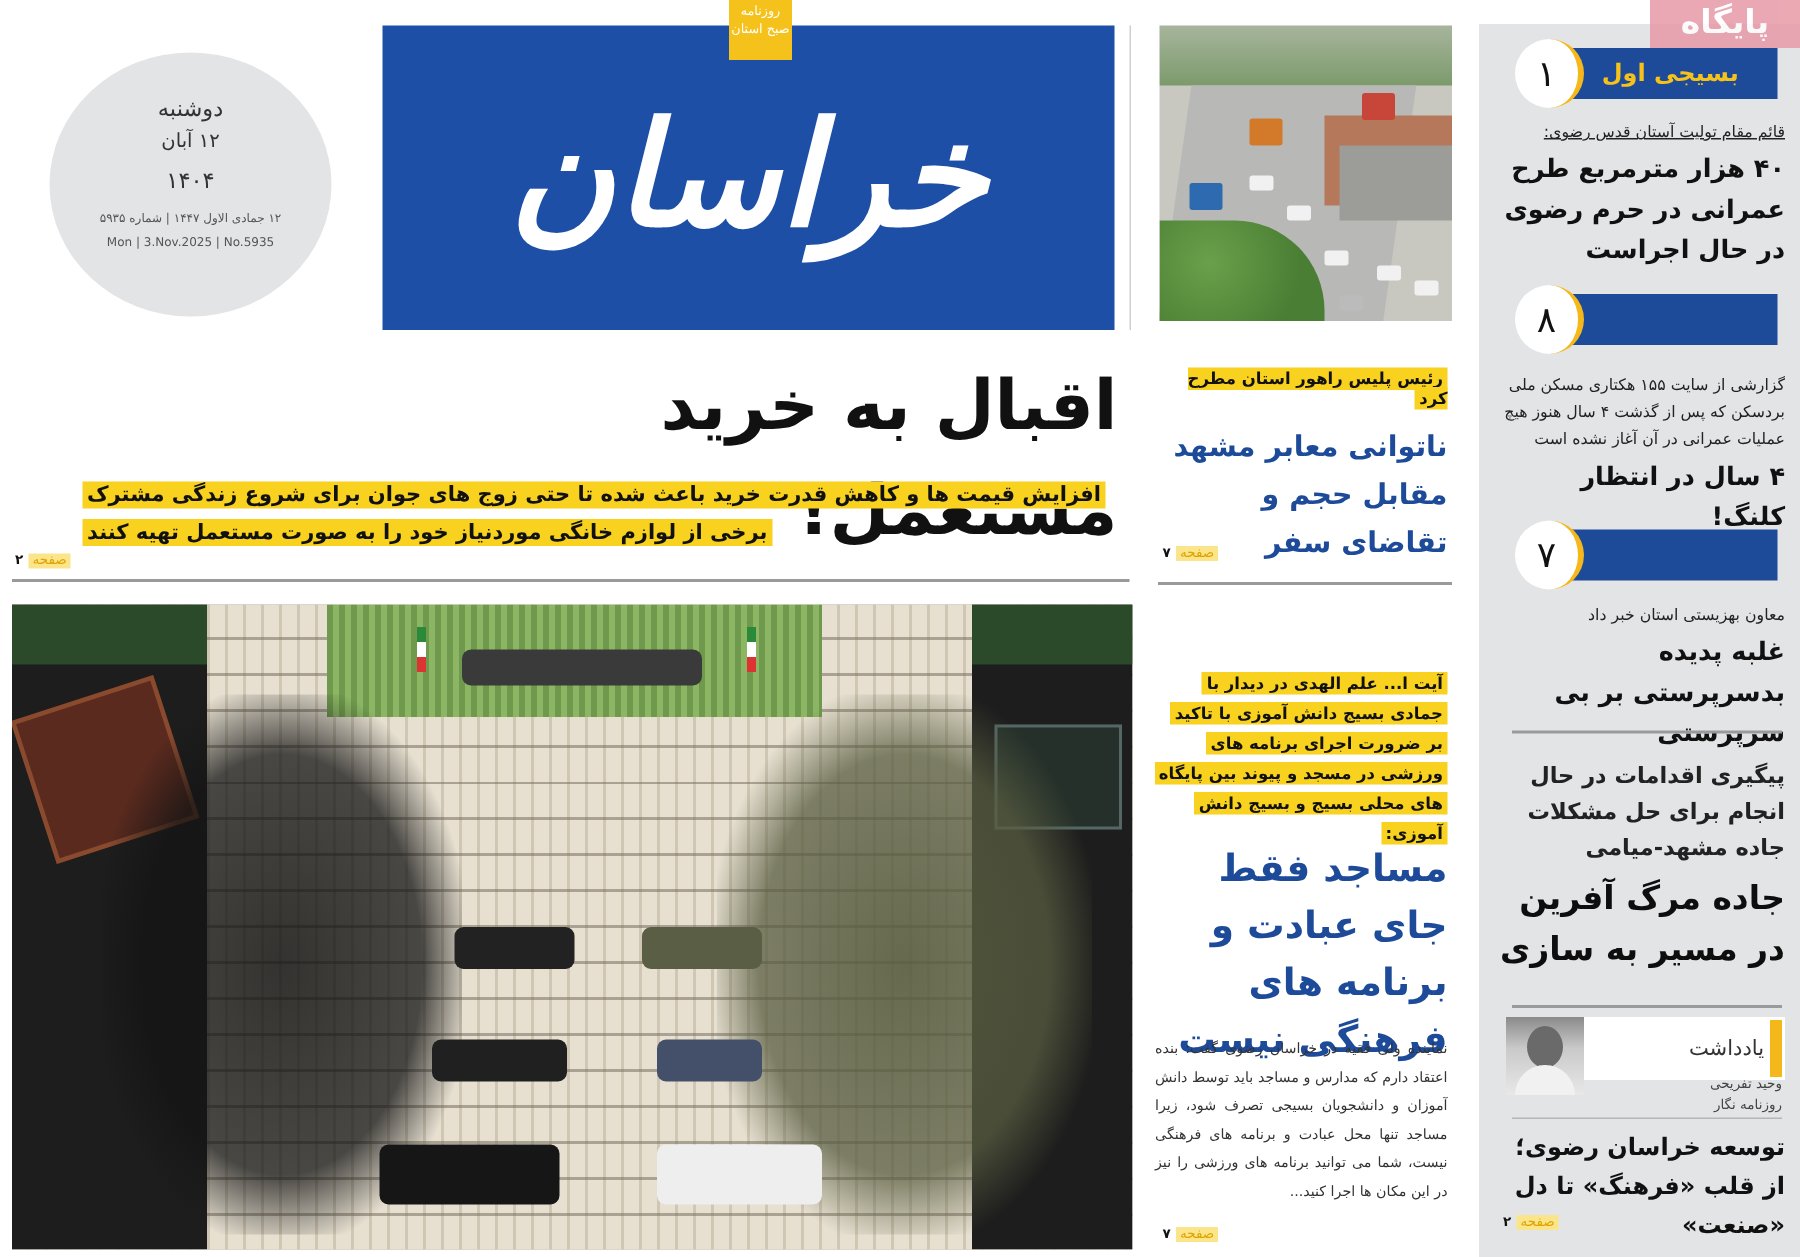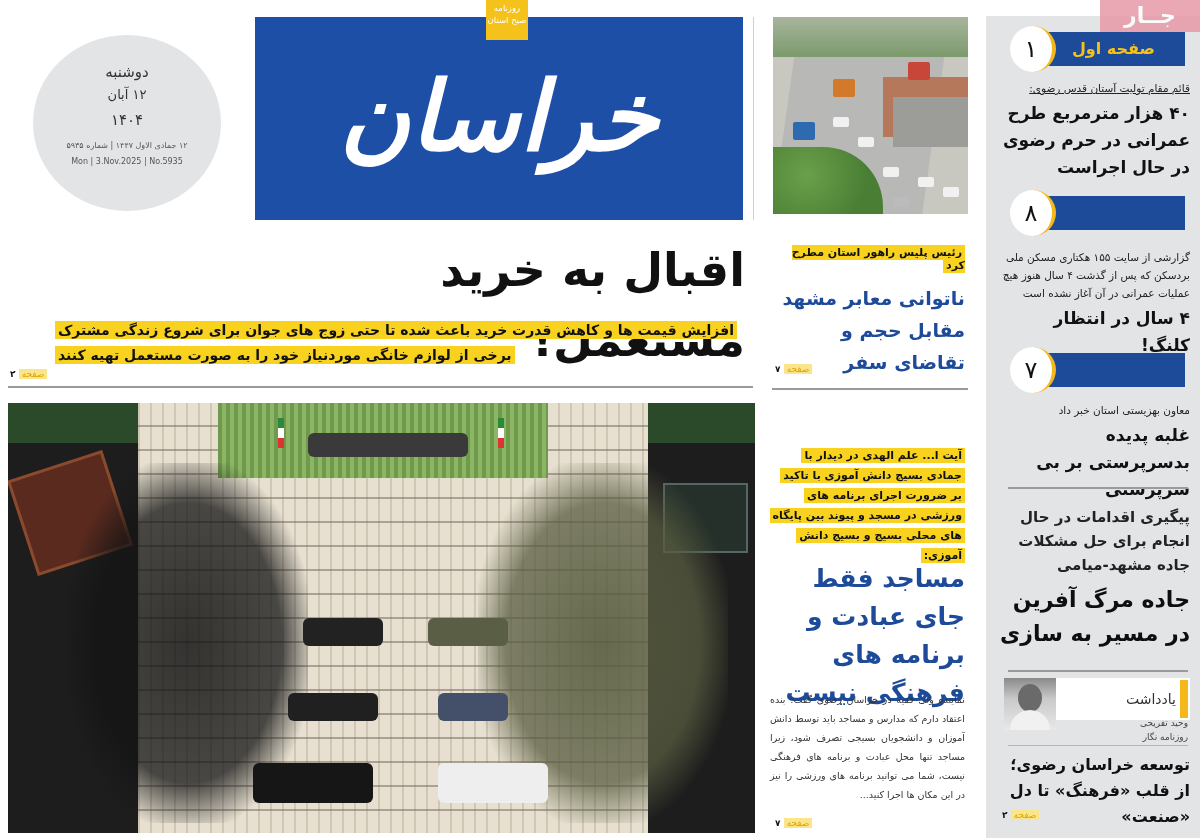--- a/index.html
+++ b/index.html
@@ -93,21 +93,21 @@
   .mp-banner-r { position: absolute; left: 655px; top: 80px; width: 85px; height: 70px; background: #25302a; border: 2px solid #566; }
   .mp-frieze-r { position: absolute; left: 640px; top: 0; width: 107px; height: 40px; background: #2b4a2a; }
   .mp-crowd-l { position: absolute; left: 60px; top: 60px; width: 240px; height: 360px; background: radial-gradient(ellipse at 50% 50%, rgba(20,20,20,.85) 0%, rgba(20,20,20,.75) 55%, rgba(20,20,20,0) 75%); }
   .mp-crowd-r { position: absolute; left: 470px; top: 60px; width: 250px; height: 360px; background: radial-gradient(ellipse at 50% 50%, rgba(88,92,64,.9) 0%, rgba(88,92,64,.75) 55%, rgba(88,92,64,0) 75%); }
   .mp-row { position: absolute; height: 28px; border-radius: 6px; }
   .mp-flag { position: absolute; width: 6px; height: 30px; background: linear-gradient(180deg,#2a8a3a 0 33%,#fff 33% 66%,#d33 66%); }
 </style>
 </head>
 <body>
 
-<div class="watermark">جــار</div>
+<div class="watermark">پایگاه</div>
 
 <div class="date-circle">
   <div class="date-line dl-day">دوشنبه</div>
   <div class="date-line dl-month">۱۲ آبان</div>
   <div class="date-line dl-year">۱۴۰۴</div>
   <div class="date-line dl-hijri">۱۲ جمادی الاول ۱۴۴۷ | شماره ۵۹۳۵</div>
   <div class="date-line dl-en">Mon | 3.Nov.2025 | No.5935</div>
 </div>
 
 <div class="masthead">
@@ -178,21 +178,21 @@
   <div class="mp-row" style="left:430px;top:290px;width:70px;background:#44506a;"></div>
   <div class="mp-row" style="left:245px;top:360px;width:120px;height:40px;background:#161616;"></div>
   <div class="mp-row" style="left:430px;top:360px;width:110px;height:40px;background:#eee;"></div>
   <div class="mp-row" style="left:300px;top:30px;width:160px;height:24px;background:#3a3a3a;"></div>
 </div>
 
 <div class="sidebar"></div>
 
 <div class="sec-head" style="top:32px;">
   <div class="bar"></div>
-  <div class="bar-label">صفحه اول</div>
+  <div class="bar-label">بسیجی اول</div>
   <div class="num-circle">۱</div>
 </div>
 <div class="sb-kicker" style="top:82px;text-decoration:underline;">قائم مقام تولیت آستان قدس رضوی:</div>
 <div class="sb-title" style="top:100px;">۴۰ هزار مترمربع طرح عمرانی در حرم رضوی در حال اجراست</div>
 
 <div class="sec-head" style="top:196px;">
   <div class="bar"></div>
   <div class="num-circle">۸</div>
 </div>
 <div class="sb-body" style="top:248px;">گزارشی از سایت ۱۵۵ هکتاری مسکن ملی بردسکن که پس از گذشت ۴ سال هنوز هیچ عملیات عمرانی در آن آغاز نشده است</div>

